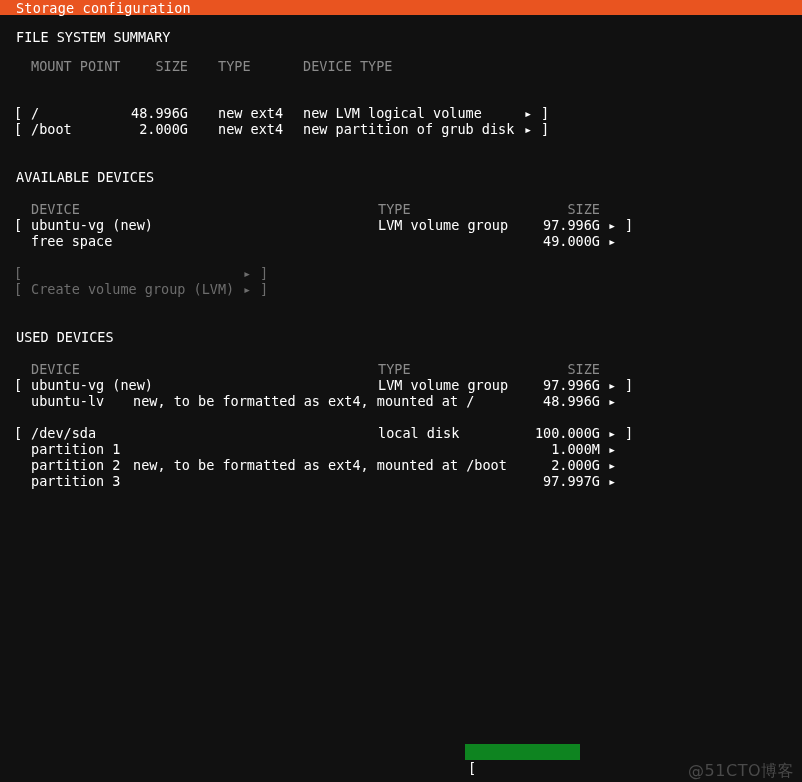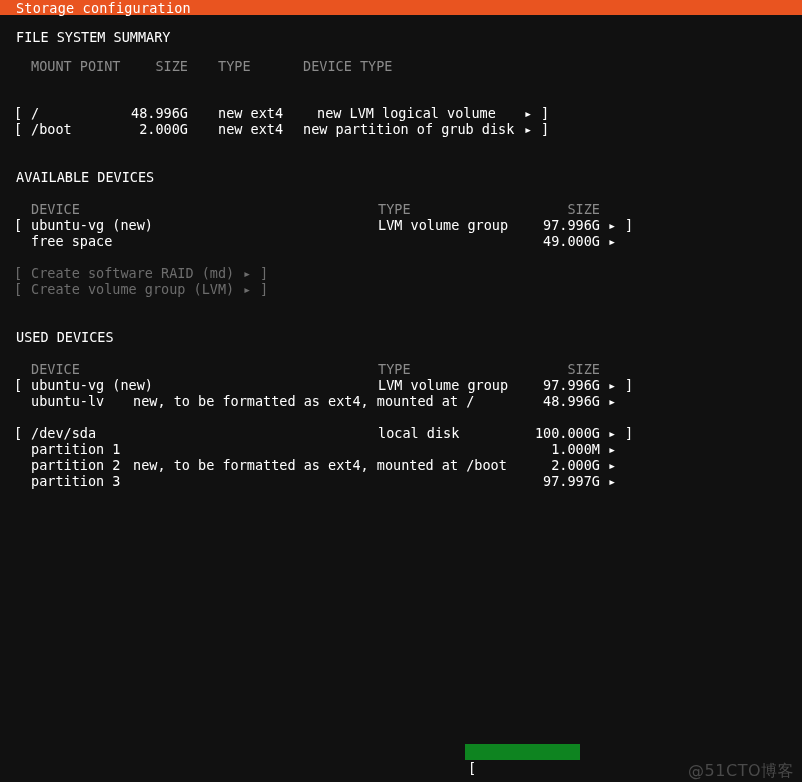--- a/index.html
+++ b/index.html
@@ -119,21 +119,21 @@
     <span class="cell hdr rt" style="left:98px;width:90px;">SIZE</span>
     <span class="cell hdr" style="left:218px;">TYPE</span>
     <span class="cell hdr" style="left:303px;text-align:right;">DEVICE TYPE</span>
   </div>
 
   <div class="row" style="top:90px;">
     <span class="cell white" style="left:14px;">[</span>
     <span class="cell white" style="left:31px;">/</span>
     <span class="cell white rt" style="left:98px;width:90px;">48.996G</span>
     <span class="cell white" style="left:218px;">new ext4</span>
-    <span class="cell white" style="left:317px;text-align:center;">new LVM logical volume</span>
+    <span class="cell white" style="left:303px;text-align:center;">new LVM logical volume</span>
     <span class="cell arrow" style="left:524px;">▸</span>
     <span class="cell white" style="left:541px;">]</span>
   </div>
 
   <div class="row" style="top:106px;">
     <span class="cell white" style="left:14px;">[</span>
     <span class="cell white" style="left:31px;">/boot</span>
     <span class="cell white rt" style="left:98px;width:90px;">2.000G</span>
     <span class="cell white" style="left:218px;">new ext4</span>
     <span class="cell white" style="left:303px;">new partition of grub disk</span>
@@ -159,21 +159,20 @@
   </div>
 
   <div class="row" style="top:218px;">
     <span class="cell white" style="left:31px;">free space</span>
     <span class="cell white rt" style="left:520px;width:80px;">49.000G</span>
     <span class="cell arrow" style="left:608px;">▸</span>
   </div>
 
   <div class="row" style="top:250px;">
     <span class="cell dim" style="left:14px;">[</span>
-    <span class="cell dim" style="left:31px;">Create software RAID (md)</span>
     <span class="cell arrow dim" style="left:243px;">▸</span>
     <span class="cell dim" style="left:260px;">]</span>
   </div>
 
   <div class="row" style="top:266px;">
     <span class="cell dim" style="left:14px;">[</span>
     <span class="cell dim" style="left:31px;">Create volume group (LVM)</span>
     <span class="cell arrow dim" style="left:243px;">▸</span>
     <span class="cell dim" style="left:260px;">]</span>
   </div>

